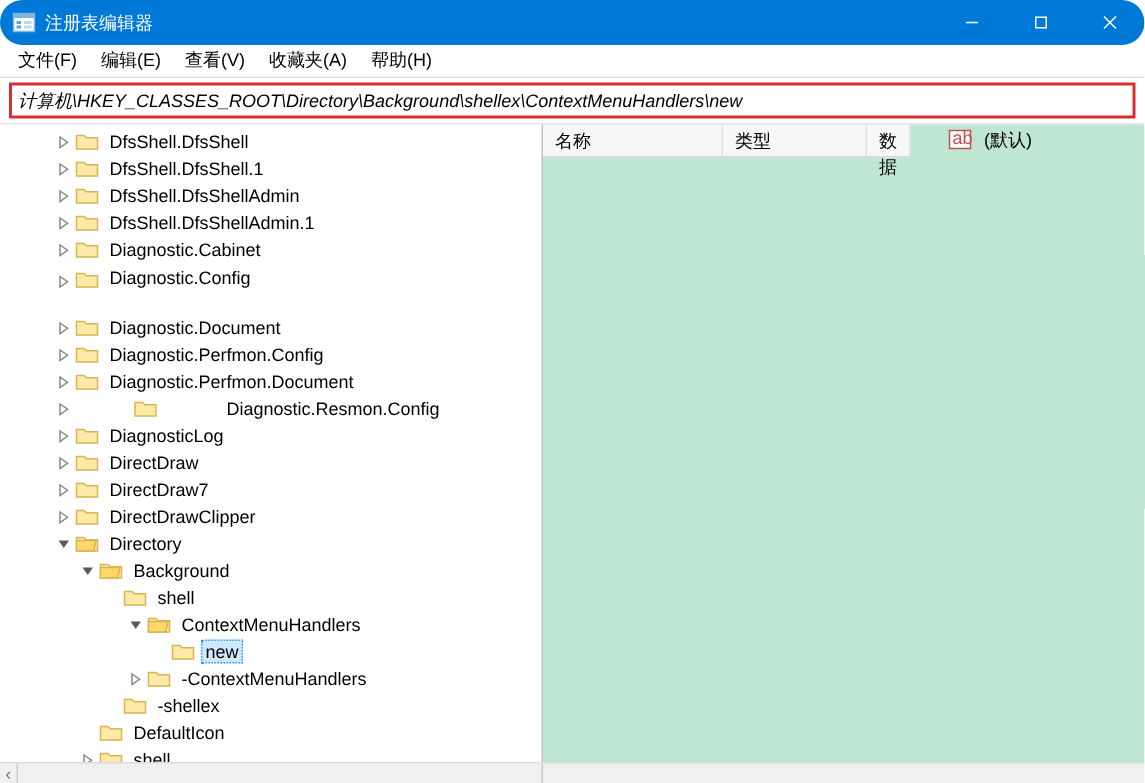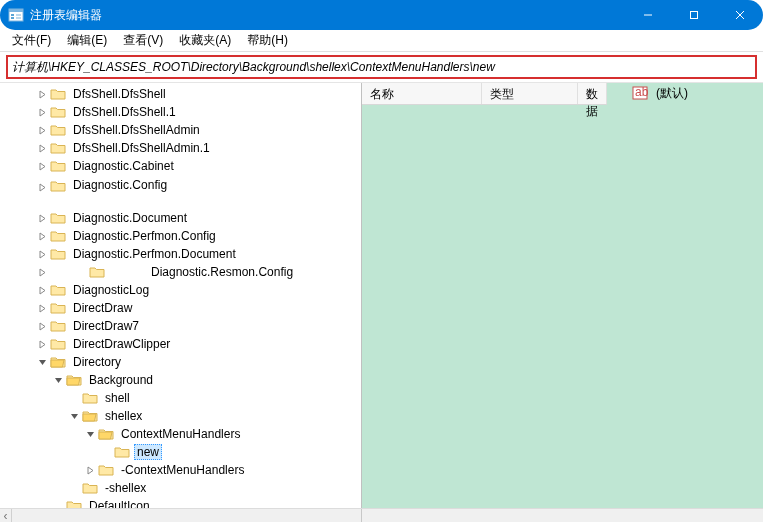--- a/index.html
+++ b/index.html
@@ -302,34 +302,20 @@
         </div>
         <div class="row" style="padding-left: 64px;">
           <span class="exp"></span>
           <span class="fld">
             <svg viewBox="0 0 16 14">
               <path d="M1 3 L6 3 L7.5 4.5 L15 4.5 L15 12 L1 12 Z" fill="#ffe9a6" stroke="#d9b454"></path>
             </svg>
           </span>
           <span class="lbl">shell</span>
         </div>
-        <div class="row" style="padding-left: 64px;">
-          <span class="exp">
-            <svg viewBox="0 0 9 9">
-              <path d="M1 2 L8 2 L4.5 7 Z" fill="#595959"></path>
-            </svg>
-          </span>
-          <span class="fld">
-            <svg viewBox="0 0 16 14">
-              <path d="M1 3 L6 3 L7.5 4.5 L15 4.5 L15 12 L1 12 Z" fill="#ffe9a6" stroke="#d9b454"></path>
-              <path d="M1 5 L14 5 L12.5 12 L1 12 Z" fill="#ffd768" stroke="#d9b454"></path>
-            </svg>
-          </span>
-          <span class="lbl">shellex</span>
-        </div>
         <div class="row" style="padding-left: 80px;">
           <span class="exp">
             <svg viewBox="0 0 9 9">
               <path d="M1 2 L8 2 L4.5 7 Z" fill="#595959"></path>
             </svg>
           </span>
           <span class="fld">
             <svg viewBox="0 0 16 14">
               <path d="M1 3 L6 3 L7.5 4.5 L15 4.5 L15 12 L1 12 Z" fill="#ffe9a6" stroke="#d9b454"></path>
               <path d="M1 5 L14 5 L12.5 12 L1 12 Z" fill="#ffd768" stroke="#d9b454"></path>

